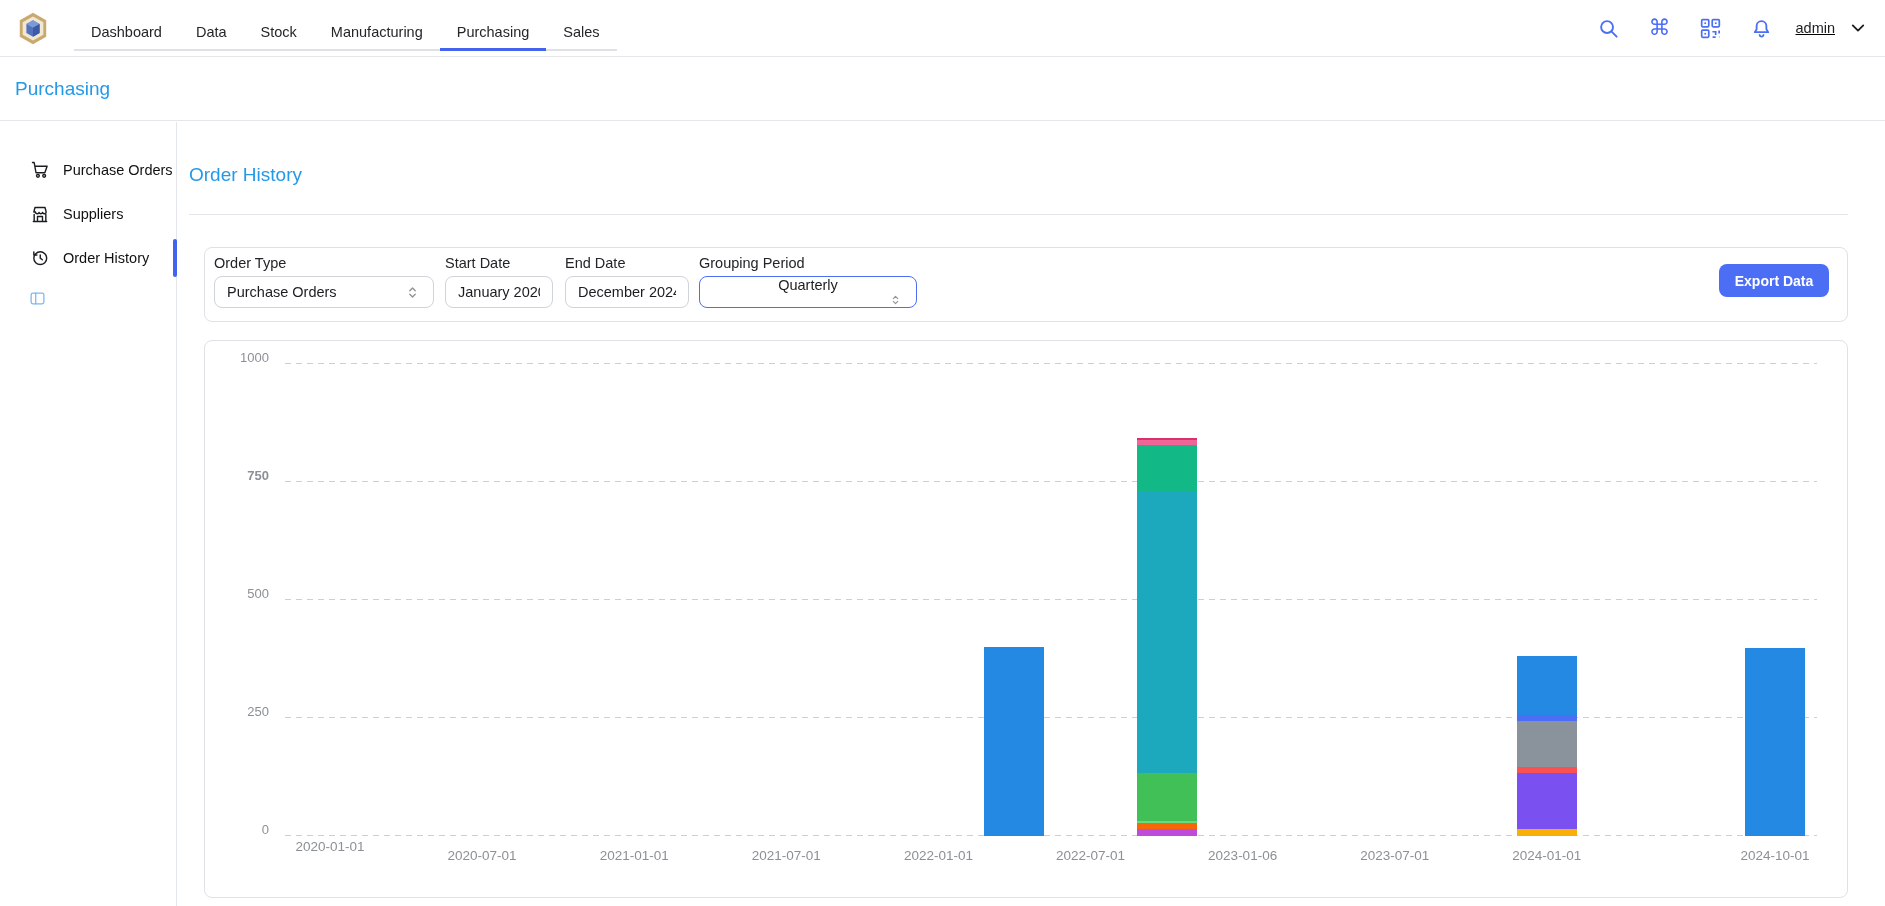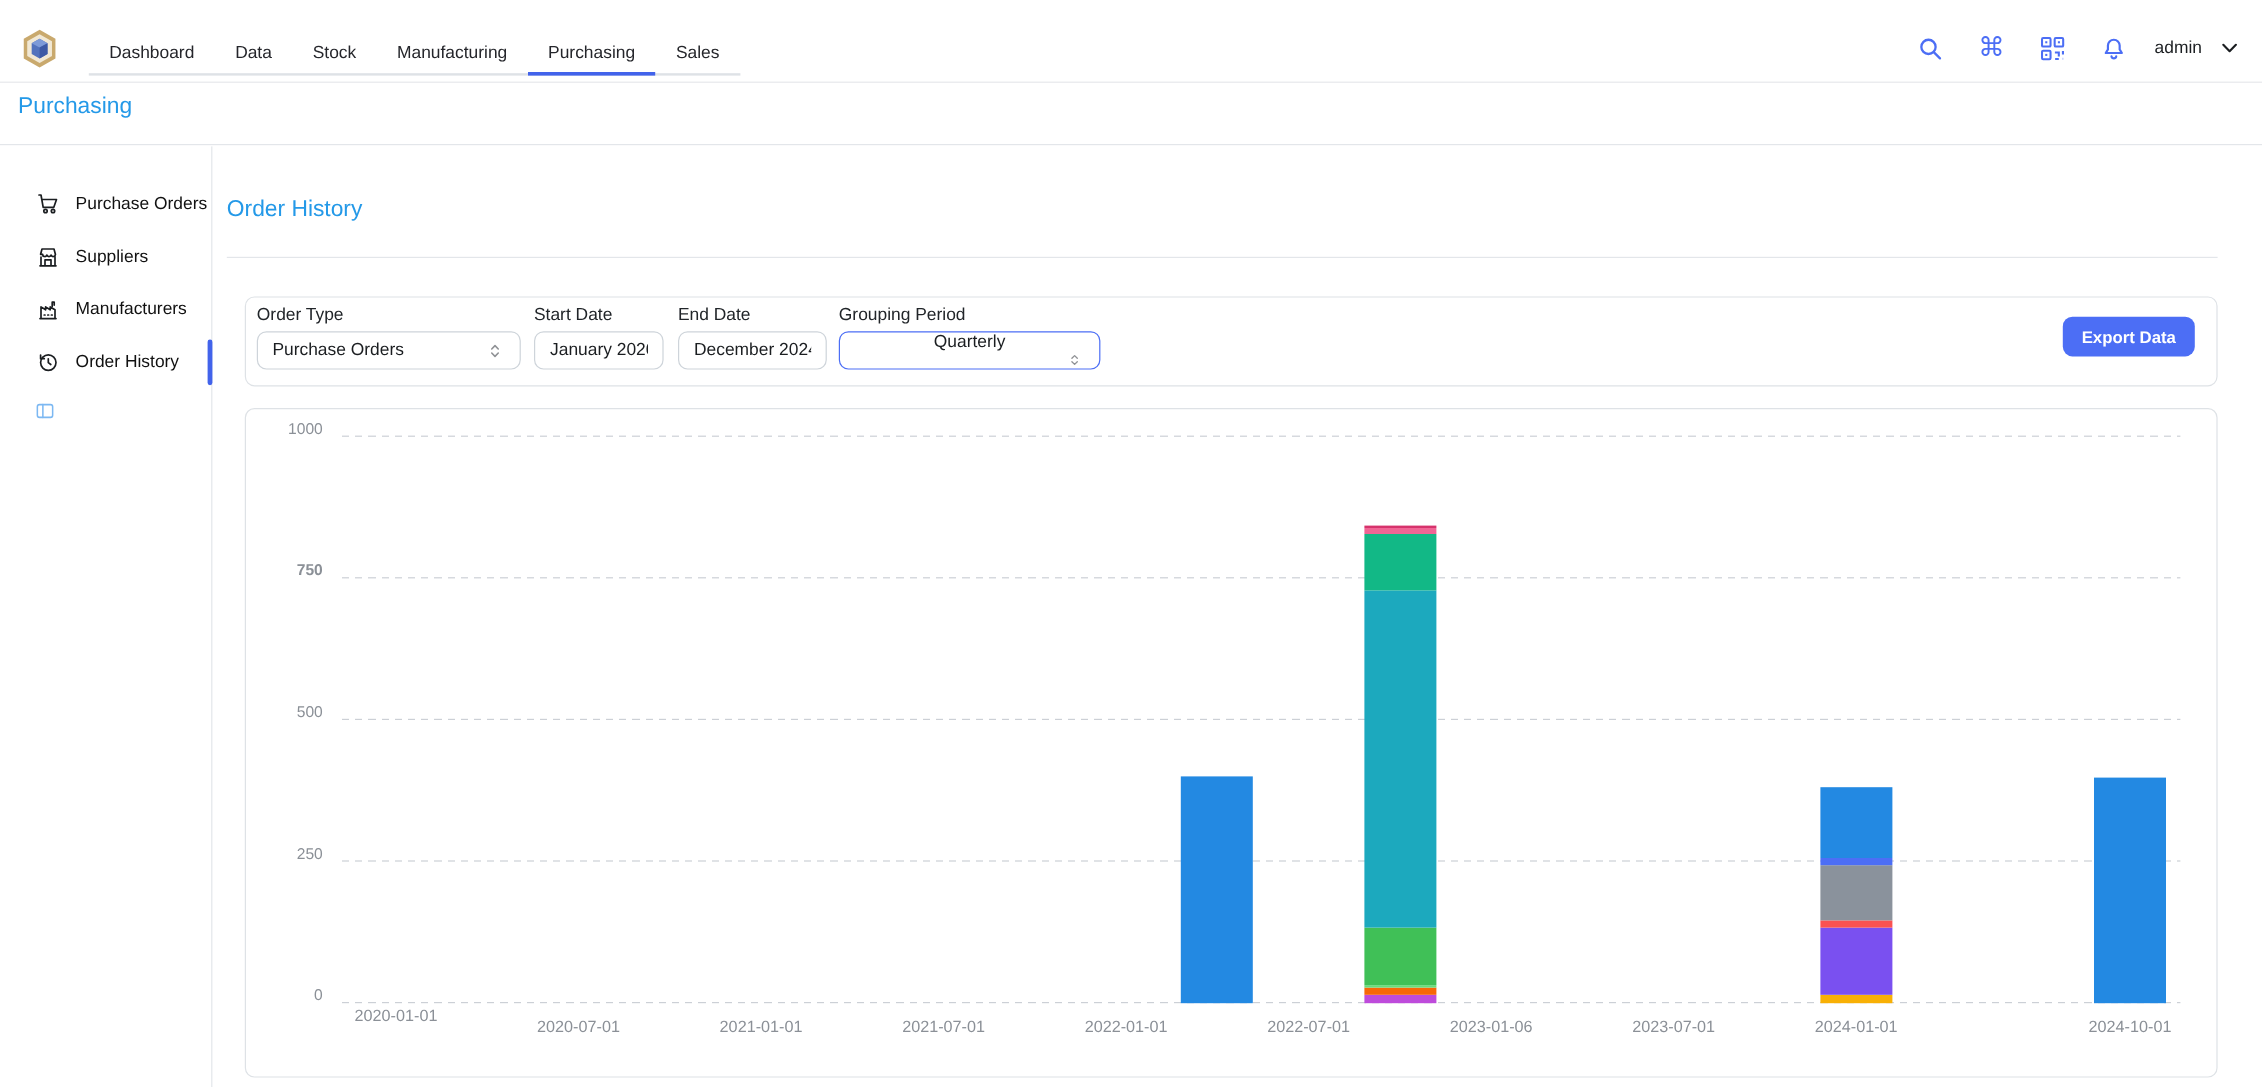--- a/index.html
+++ b/index.html
@@ -2,32 +2,32 @@
 <html><head>
 <meta charset="utf-8">
 <style>
   * { box-sizing: border-box; margin: 0; padding: 0; }
   body { font-family: "Liberation Sans", sans-serif; background: #fff; }
   .app { position: relative; width: 1885px; height: 906px; background: #fff; overflow: hidden; }
 
   
   .navbar { position: absolute; left: 0; top: 0; width: 100%; height: 57px;
             background: #fff; border-bottom: 1px solid #e6e8eb;
-            display: flex; align-items: center; padding: 0 18px; margin-top: 12px; }
+            display: flex; align-items: center; padding: 0 18px; }
   .logo { margin-right: 26px; display: flex; align-items: center; }
   .tabs { display: flex; align-items: flex-end; border-bottom: 2px solid #dee2e6; margin-top: 10px; }
   .tab { padding: 9px 17px 8px; font-size: 14.5px; color: #25262b; cursor: pointer;
          border-bottom: 3.5px solid transparent; margin-bottom: -2.5px; white-space: nowrap; }
   .tab.active { border-bottom-color: #4263eb; }
   .nav-spacer { flex: 1; }
   .nav-icons { display: flex; align-items: center; gap: 27px; margin-right: 22px; }
   .nav-icon { width: 24px; height: 24px; display: flex; align-items: center; justify-content: center;
               color: #4c6ef5; cursor: pointer; }
   .cmd-glyph { font-size: 22px; color: #4c6ef5; line-height: 1; }
-  .user { display: flex; align-items: center; gap: 14px; cursor: pointer; }
+  .user { display: flex; align-items: center; gap: 14px; cursor: pointer; text-decoration: underline; }
   .user-name { font-size: 14.5px; color: #1b1e21; }
 
   
   .page-header { position: absolute; left: 0; top: 58px; width: 100%; height: 63px;
                  border-bottom: 1px solid #e3e6ea; display: flex; align-items: center; padding-left: 15px; }
   .page-title { font-size: 19px; color: #2499e8; }
 
   
   .sidebar { position: absolute; left: 0; top: 122px; width: 177px; height: 784px;
              border-right: 1px solid #e3e6ea; padding-top: 26px; }
@@ -139,28 +139,20 @@
               <path d="M3 3h2l2.2 12.3h10.6L20.5 7.5H6"></path>
             </svg></span>
           <span>Purchase Orders</span>
         </div>
         <div class="side-item">
           <span class="sicon"><svg viewBox="0 0 24 24" width="20" height="20" fill="none" stroke="currentColor" stroke-width="1.7" stroke-linecap="round" stroke-linejoin="round">
               <path d="M4 21h16M5 21v-8.6M19 21v-8.6M9 21v-6h6v6"></path>
               <path d="M4.6 9.5 6 4.2h12l1.4 5.3a2.2 2.2 0 0 1-4.3.7 2.2 2.2 0 0 1-4.2 0 2.2 2.2 0 0 1-4.3-.7z"></path>
             </svg></span>
           <span>Suppliers</span>
-        </div>
-        <div class="side-item">
-          <span class="sicon"><svg viewBox="0 0 24 24" width="20" height="20" fill="none" stroke="currentColor" stroke-width="1.7" stroke-linecap="round" stroke-linejoin="round">
-              <path d="M4 21h16M5 21V9.3l4.6 2.9V9.3l4.6 2.9V9.3L19 12.2V21"></path>
-              <path d="M8.2 17.4h.8M11.8 17.4h.8M15.4 17.4h.8"></path>
-              <path d="M16.2 9V4.6h2V7.5"></path>
-            </svg></span>
-          <span>Manufacturers</span>
         </div>
         <div class="side-item active">
           <span class="sicon"><svg viewBox="0 0 24 24" width="20" height="20" fill="none" stroke="currentColor" stroke-width="1.7" stroke-linecap="round" stroke-linejoin="round">
               <circle cx="12.3" cy="12.2" r="7.7"></circle>
               <path d="M12.3 8.4v3.8l2.5 1.9"></path>
               <path d="M4.6 4.6v3.7h3.7"></path>
             </svg></span>
           <span>Order History</span>
         </div>
       </div>

